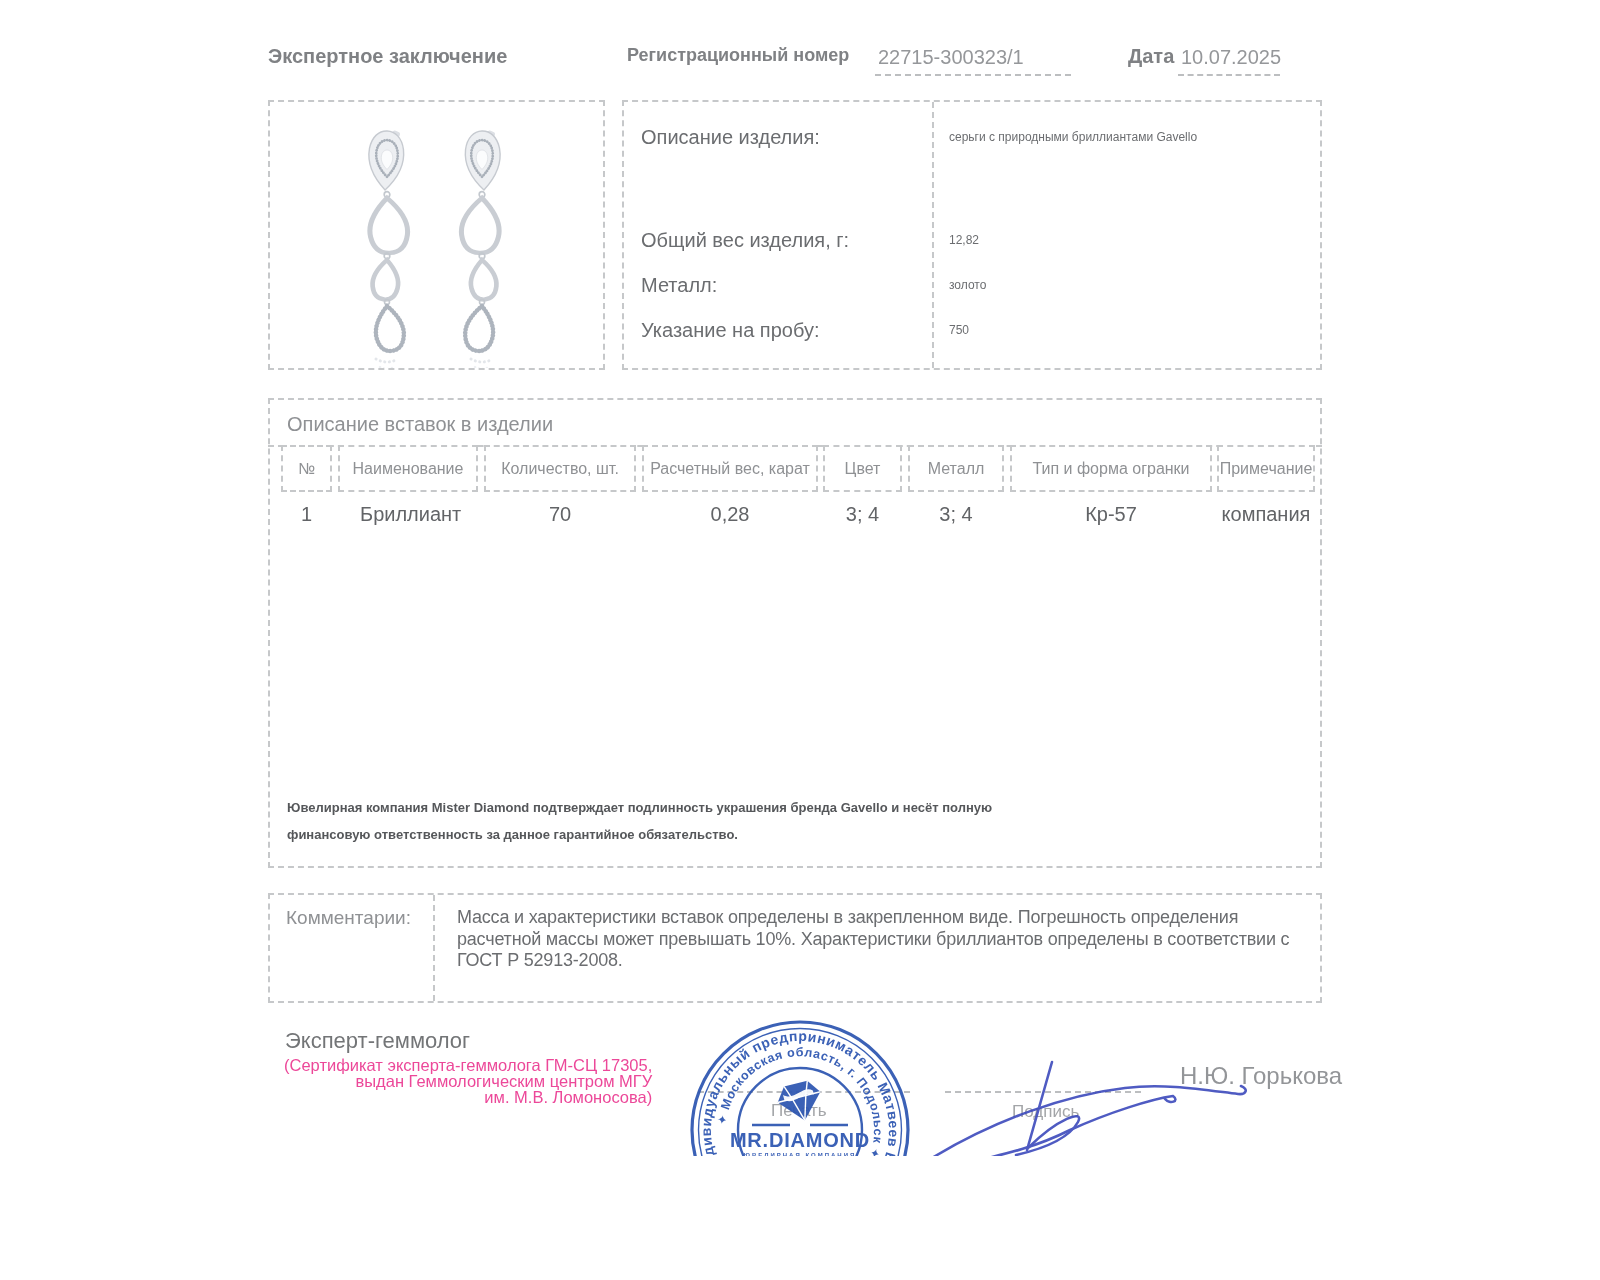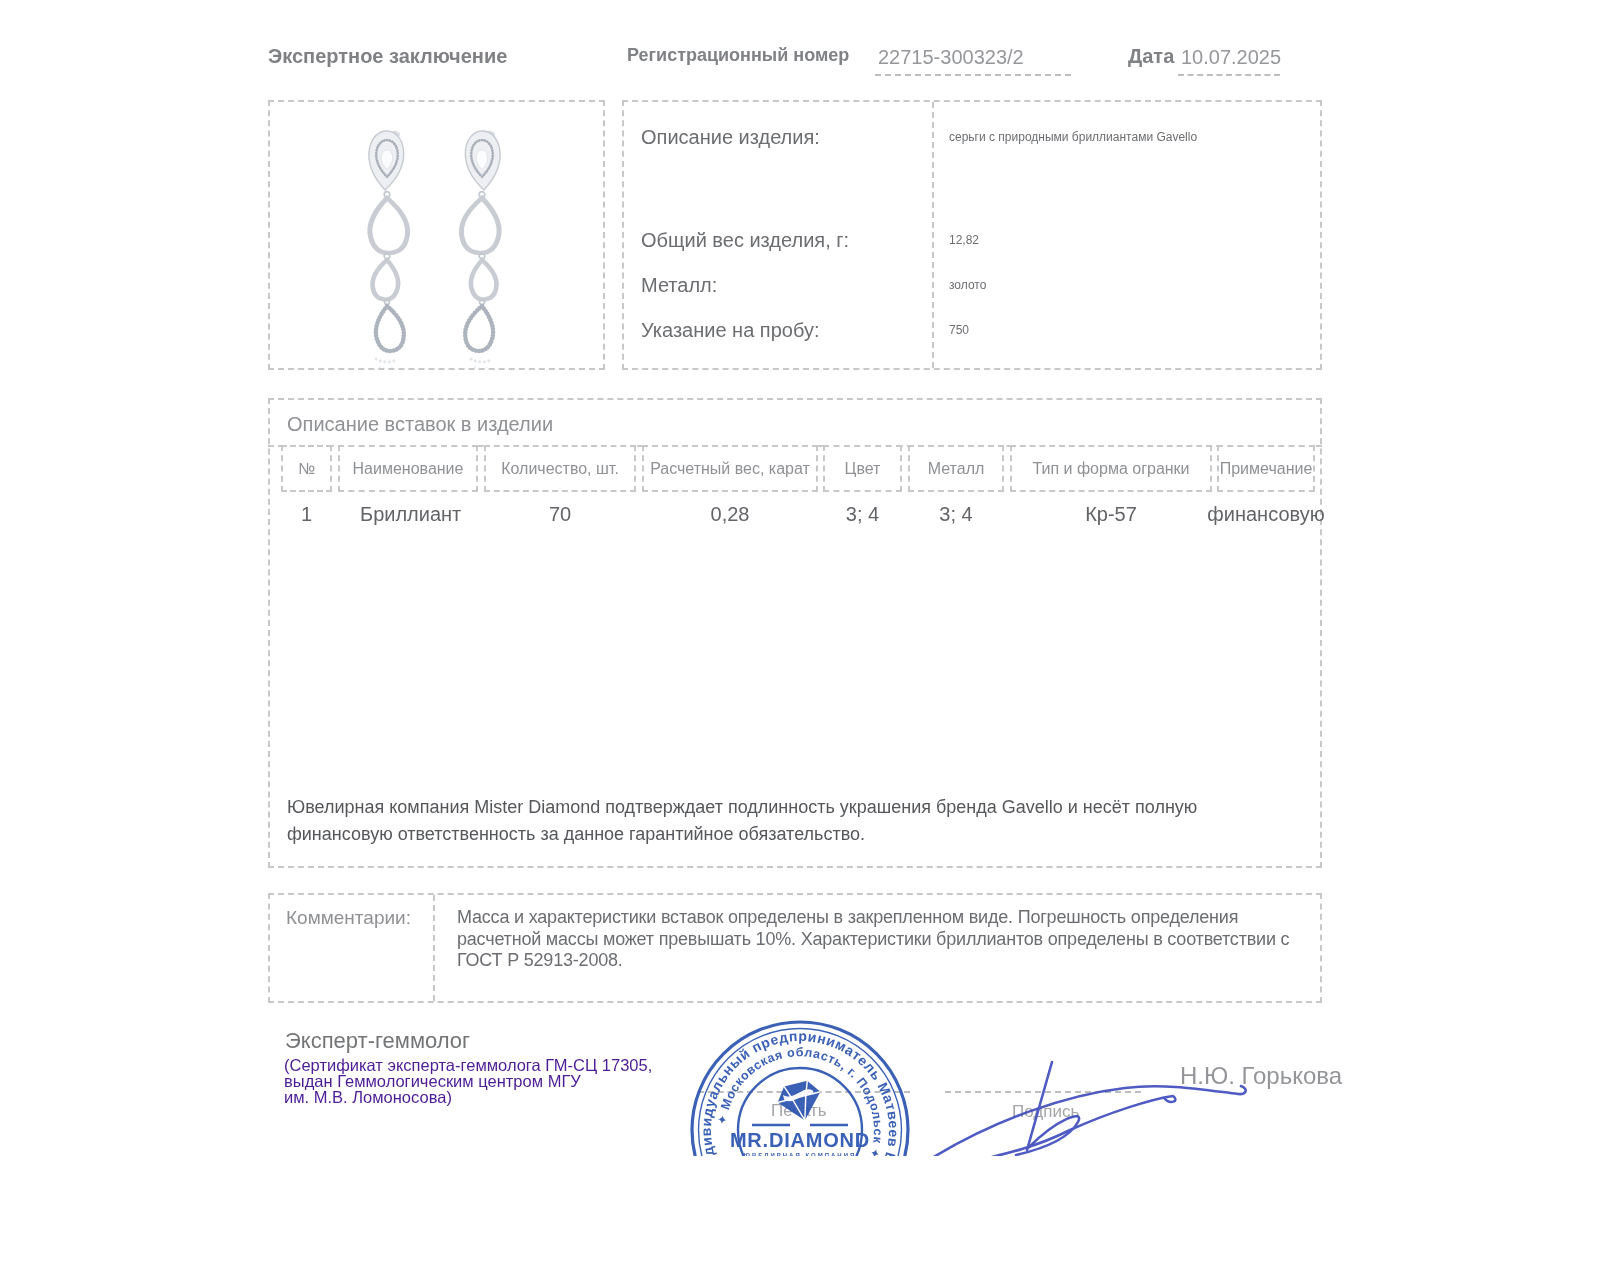--- a/index.html
+++ b/index.html
@@ -43,49 +43,49 @@
   .th-cell{
     position:absolute;top:45px;height:47px;border:2px dashed var(--dash);box-sizing:border-box;
     display:flex;align-items:center;justify-content:center;
     font-size:16px;color:var(--text-light);background:#fff;white-space:nowrap;
   }
   .td-cell{
     position:absolute;top:100px;height:28px;display:flex;align-items:center;justify-content:center;
     font-size:20px;color:var(--text-row);white-space:nowrap;
   }
   .td-left{justify-content:flex-start;padding-left:6px;box-sizing:border-box;}
-  .guarantee{left:17px;top:394px;width:1024px;font-size:18px;font-weight:normal;color:var(--text-dark);line-height:27px;}
+  .guarantee{left:17px;top:394px;width:1024px;font-size:13px;font-weight:bold;color:var(--text-dark);line-height:27px;}
   
   .comments-box{left:268px;top:893px;width:1054px;height:110px;}
   .comments-divider{left:163px;top:0;bottom:0;border-left:2px dashed var(--dash);}
   .comments-label{left:16px;top:12px;font-size:19px;color:var(--text-light);}
   .comments-text{left:187px;top:12px;width:852px;font-size:18px;color:var(--text-body);line-height:21.5px;letter-spacing:-0.2px;}
   
   .expert-title{left:285px;top:1028px;font-size:22px;color:#737577;}
-  .expert-cert{left:284px;top:1057px;font-size:16.5px;color:#4c1d95;line-height:16.5px;}
+  .expert-cert{left:284px;top:1057px;font-size:16.5px;color:#ec4899;line-height:16.5px;text-align:right;}
   .expert-cert div{margin-bottom:0;line-height:16.5px;padding-bottom:0;}
   .expert-cert .cl{height:16px;}
   .sig-line1{left:698px;top:1091px;width:212px;}
   .sig-line2{left:945px;top:1091px;width:196px;}
   .stamp-label{left:771px;top:1101px;font-size:17px;color:var(--label-grey);}
   .signature-label{left:1012px;top:1102px;font-size:17px;color:var(--label-grey);}
   .expert-name{left:1180px;top:1062px;font-size:24px;color:#939598;}
   .stamp-svg{left:686px;top:1016px;color:var(--stamp-blue);}
   .signature-svg{left:915px;top:1035px;color:var(--sig-blue);}
   .earrings-svg{left:328px;top:126px;}
   .stamp-ring-text{font-weight:bold;letter-spacing:0.6px;}
 </style>
 </head>
 <body>
 
 <div class="page">
 
   <div class="abs doc-title">Экспертное заключение</div>
   <div class="abs reg-label">Регистрационный номер</div>
-  <div class="abs reg-value">22715-300323/2</div>
+  <div class="abs reg-value">22715-300323/1</div>
   <div class="abs dash-underline reg-underline"></div>
   <div class="abs date-label">Дата</div>
   <div class="abs date-value">10.07.2025</div>
   <div class="abs dash-underline date-underline"></div>
 
   <div class="abs dashed-box photo-box">
     <svg class="abs earrings-svg" style="left:60px;top:26px;" width="210" height="240" viewBox="0 0 210 240" aria-label="earrings">
       <defs>
         <path id="dropDown" d="M0,56 C-13,43 -19,29 -17,15 C-15,3 -8,-3 0,-3 C8,-3 15,3 17,15 C19,29 13,43 0,56 Z"></path>
         <path id="dropUp" d="M0,0 C-12,13 -18,26 -16,38 C-14,50 -8,55 0,55 C8,55 14,50 16,38 C18,26 12,13 0,0 Z"></path>
@@ -146,21 +146,21 @@
     <div class="th-cell" style="left:740px;width:202px;">Тип и форма огранки</div>
     <div class="th-cell" style="left:947px;width:98px;">Примечание</div>
 
     <div class="td-cell" style="left:11px;width:51px;">1</div>
     <div class="td-cell td-left" style="left:84px;width:140px;text-align:right;">Бриллиант</div>
     <div class="td-cell" style="left:214px;width:152px;">70</div>
     <div class="td-cell" style="left:372px;width:176px;">0,28</div>
     <div class="td-cell" style="left:553px;width:79px;">3; 4</div>
     <div class="td-cell" style="left:638px;width:96px;">3; 4</div>
     <div class="td-cell" style="left:740px;width:202px;">Кр-57</div>
-    <div class="td-cell" style="left:947px;width:98px;">финансовую</div>
+    <div class="td-cell" style="left:947px;width:98px;">компания</div>
 
     <div class="abs guarantee">
       <div>Ювелирная компания Mister Diamond подтверждает подлинность украшения бренда Gavello и несёт полную</div>
       <div>финансовую ответственность за данное гарантийное обязательство.</div>
     </div>
   </div>
 
   <div class="abs dashed-box comments-box">
     <div class="abs comments-divider"></div>
     <div class="abs comments-label">Комментарии:</div>

